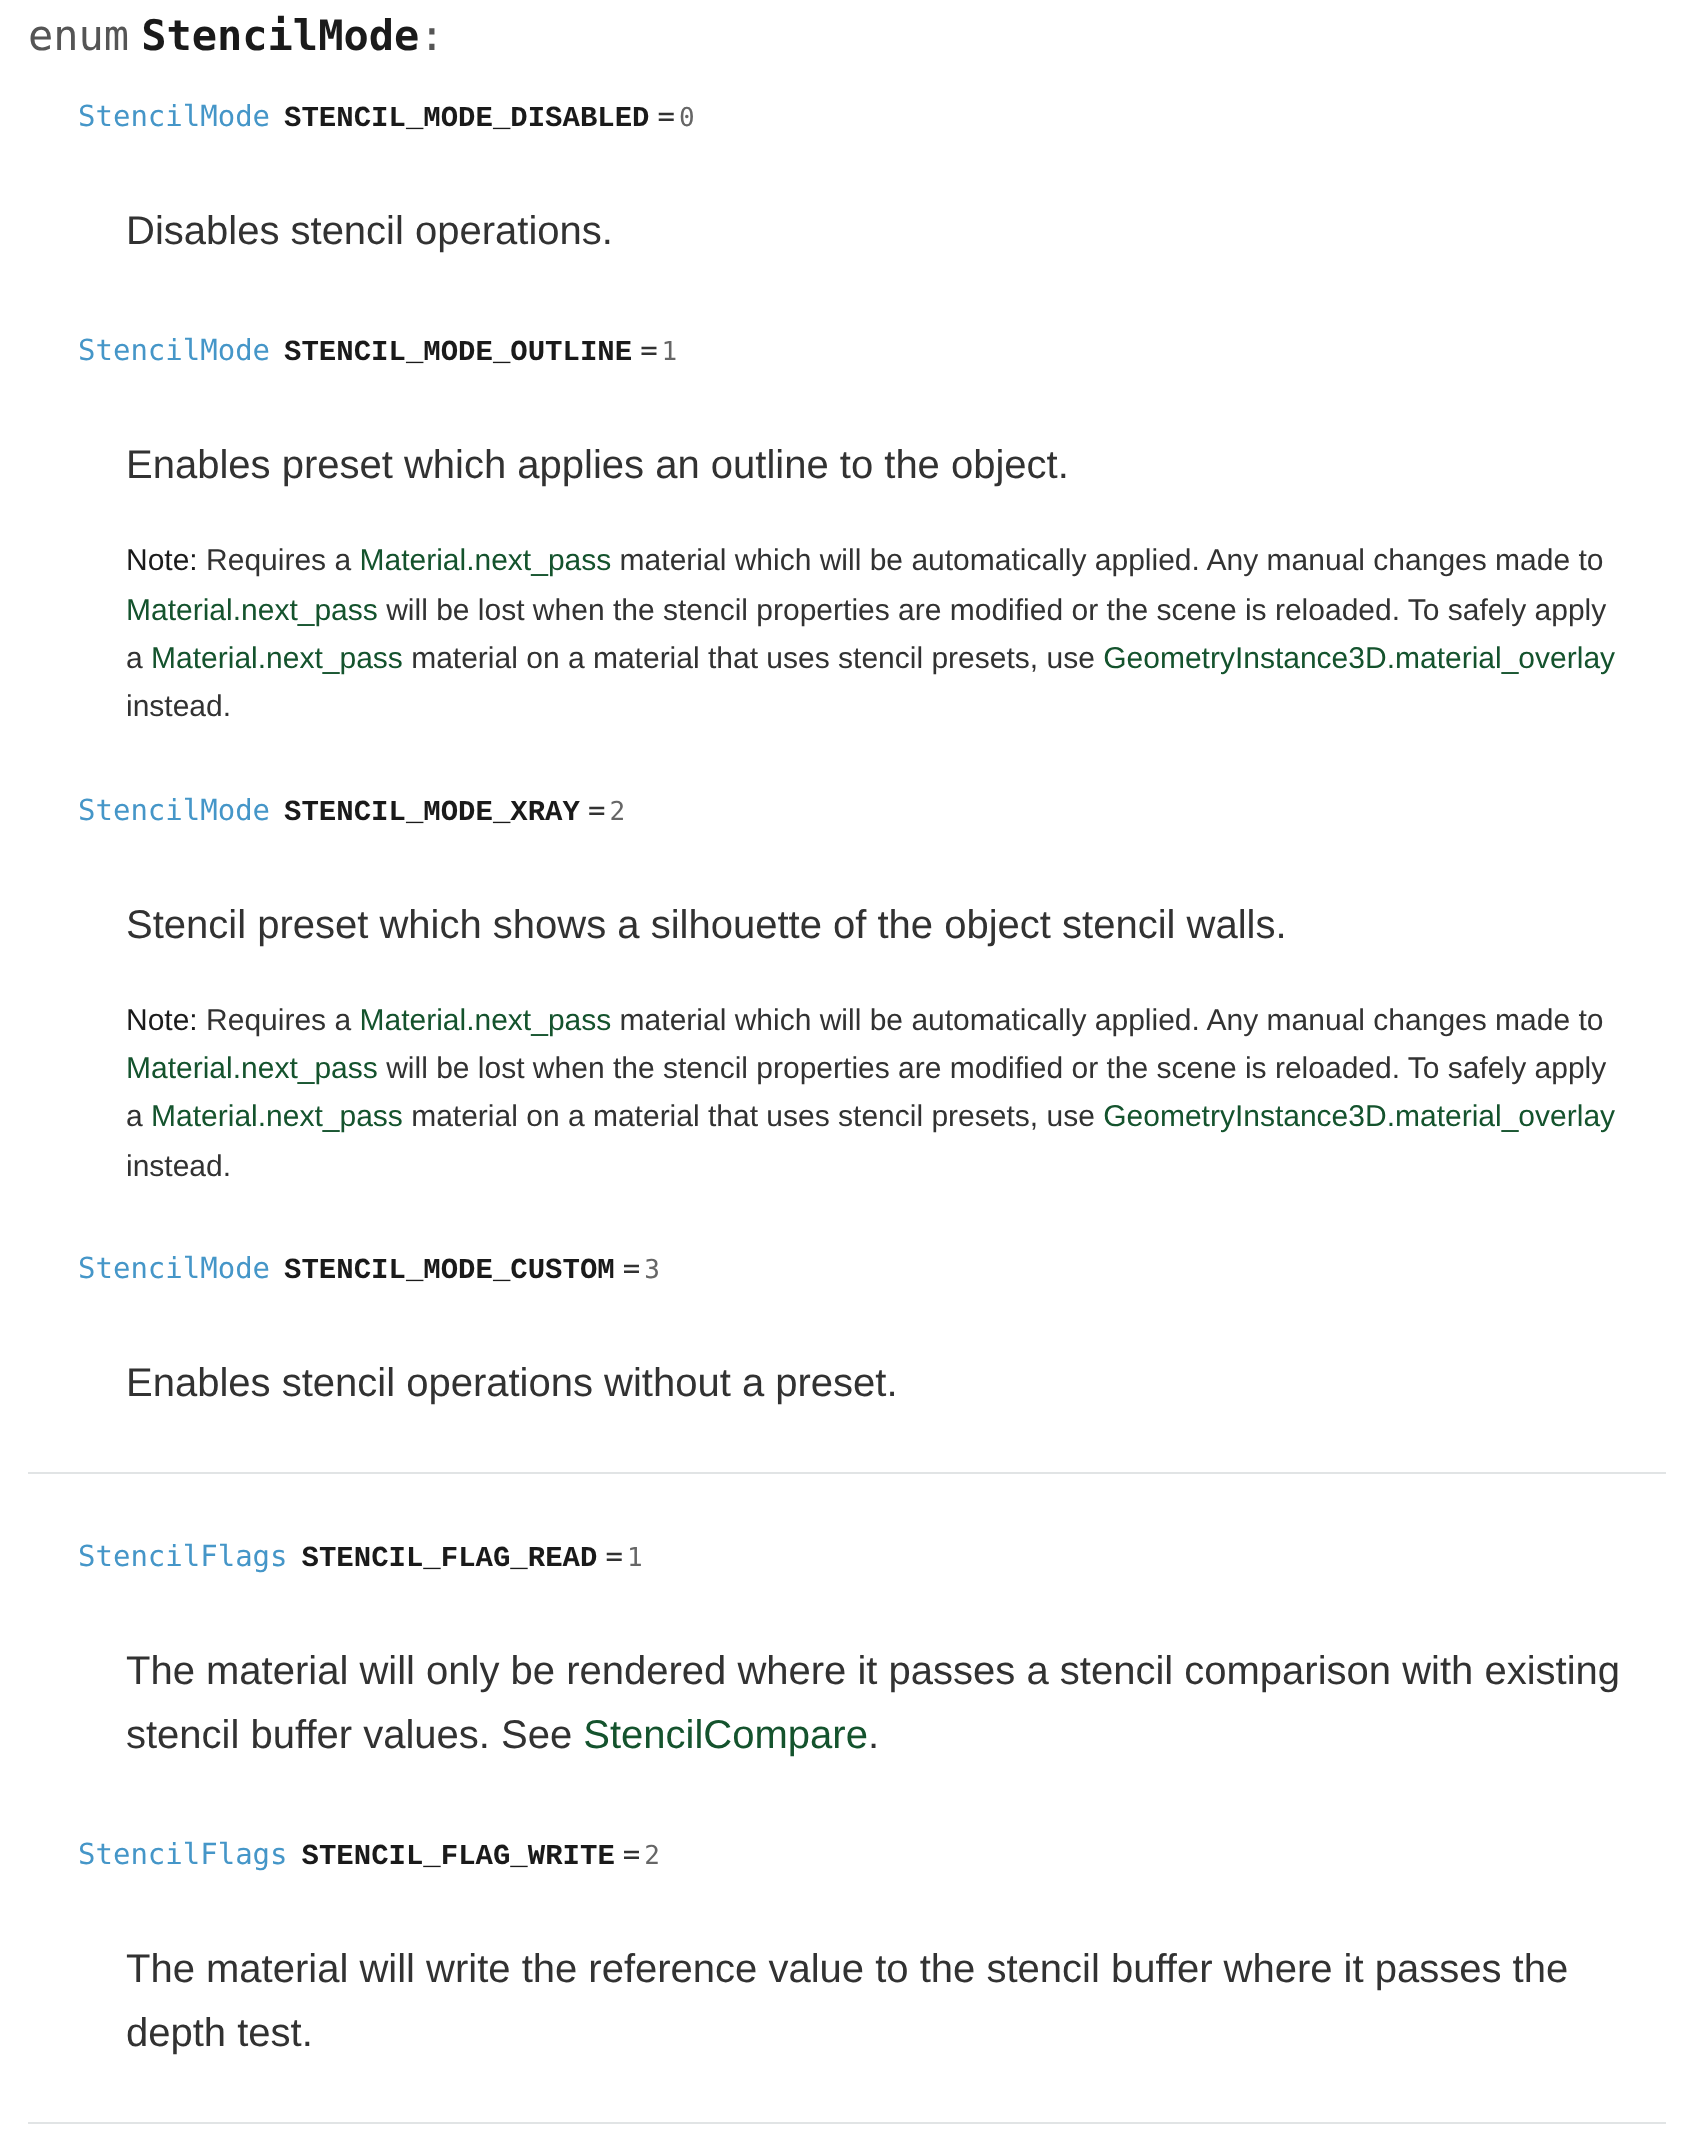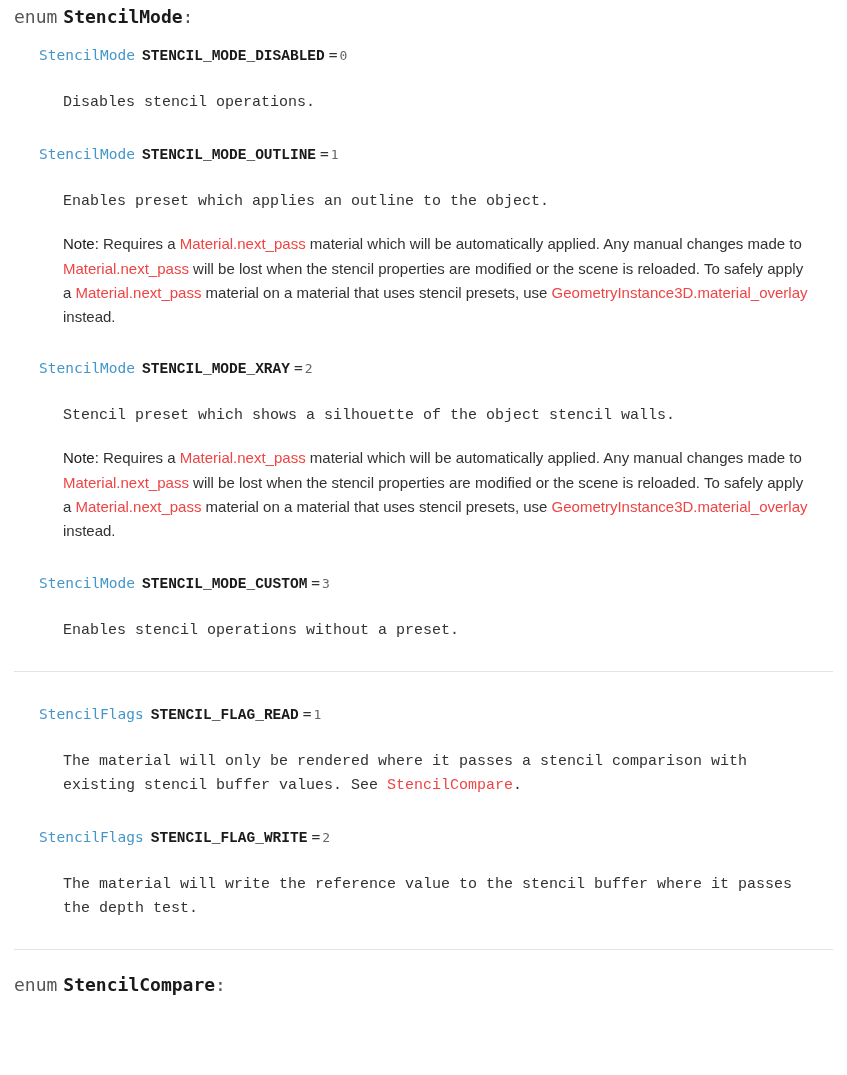--- a/index.html
+++ b/index.html
@@ -19,21 +19,21 @@
     padding: 0;
     box-sizing: border-box;
     overflow: hidden;
   }
   .enum-section {
     padding: 0 14px;
     box-sizing: border-box;
   }
   .enum-header {
     font-family: "DejaVu Sans Mono", "Liberation Mono", monospace;
-    font-size: 18px;
+    font-size: 21px;
     line-height: 1.4;
     padding-top: 4px;
     padding-bottom: 2px;
     color: #555555;
     white-space: nowrap;
   }
   .kw-enum {
     color: #555555;
     font-weight: normal;
   }
@@ -74,41 +74,40 @@
   }
   .member-value {
     color: #666666;
     font-size: 13px;
   }
   .member-body {
     padding-left: 24px;
     padding-top: 9px;
   }
   .desc {
-    font-size: 15px;
+    font-size: 20px;
     line-height: 1.6;
     color: #323232;
     max-width: 760px;
-    font-family: Liberation Mono, monospace;
   }
   .desc + .note {
     margin-top: 18px;
   }
   .note {
     font-size: 15px;
     line-height: 1.62;
     color: #323232;
     max-width: 752px;
   }
   .note b {
     font-weight: normal;
     color: #1a1a1a;
   }
   a.inline-link {
-    color: #ef4444;
+    color: #14532d;
     text-decoration: none;
   }
   .divider {
     border: none;
     border-top: 1px solid #e1e4e5;
     margin: 28px 14px 0 14px;
     height: 0;
   }
   .section-gap {
     height: 18px;

